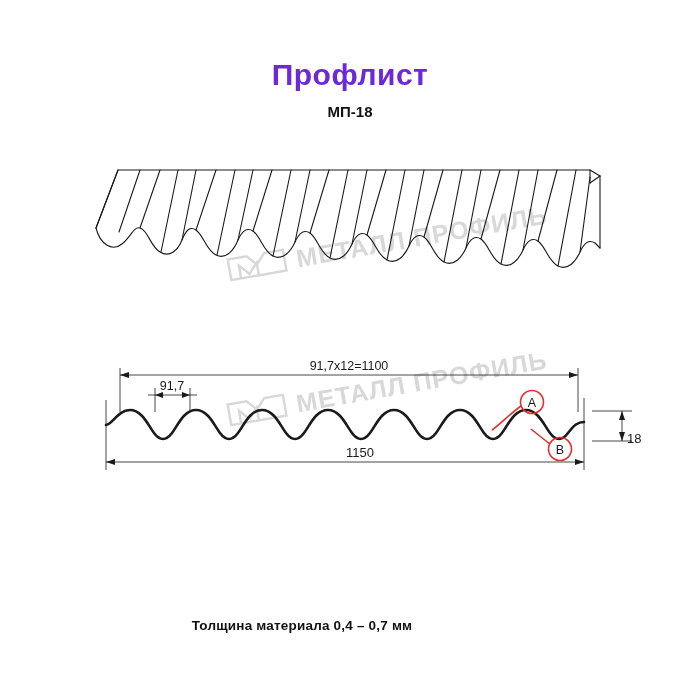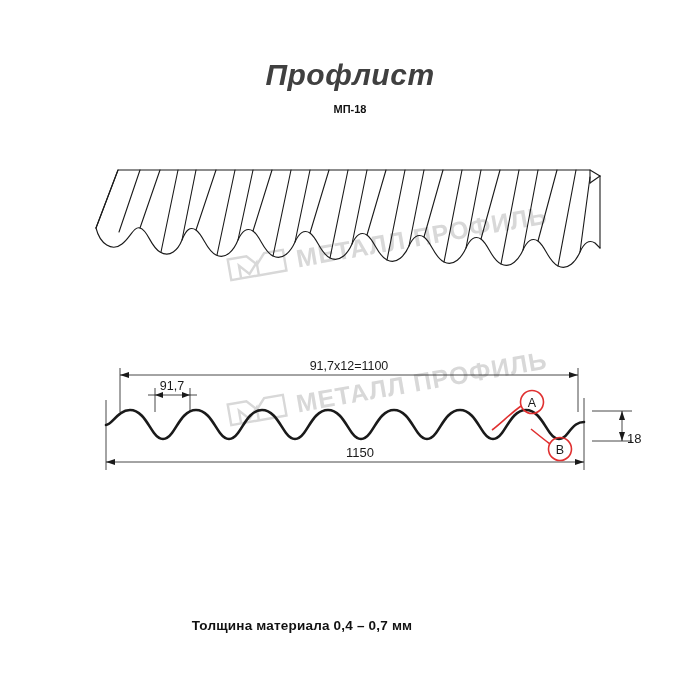--- a/index.html
+++ b/index.html
@@ -22,30 +22,29 @@
   }
   .title {
     position: absolute;
     top: 58px;
     left: 0;
     width: 700px;
     text-align: center;
     font-size: 30px;
     font-weight: bold;
     letter-spacing: 0.5px;
-    color: #404040;
-    font-style: italic;
+    color: #6d28d9;
   }
   .subtitle {
     position: absolute;
     top: 103px;
     left: 0;
     width: 700px;
     text-align: center;
-    font-size: 11px;
+    font-size: 15px;
     font-weight: bold;
     color: #111111;
   }
   .footnote {
     position: absolute;
     top: 618px;
     left: 0;
     width: 604px;
     text-align: center;
     font-size: 13.5px;

